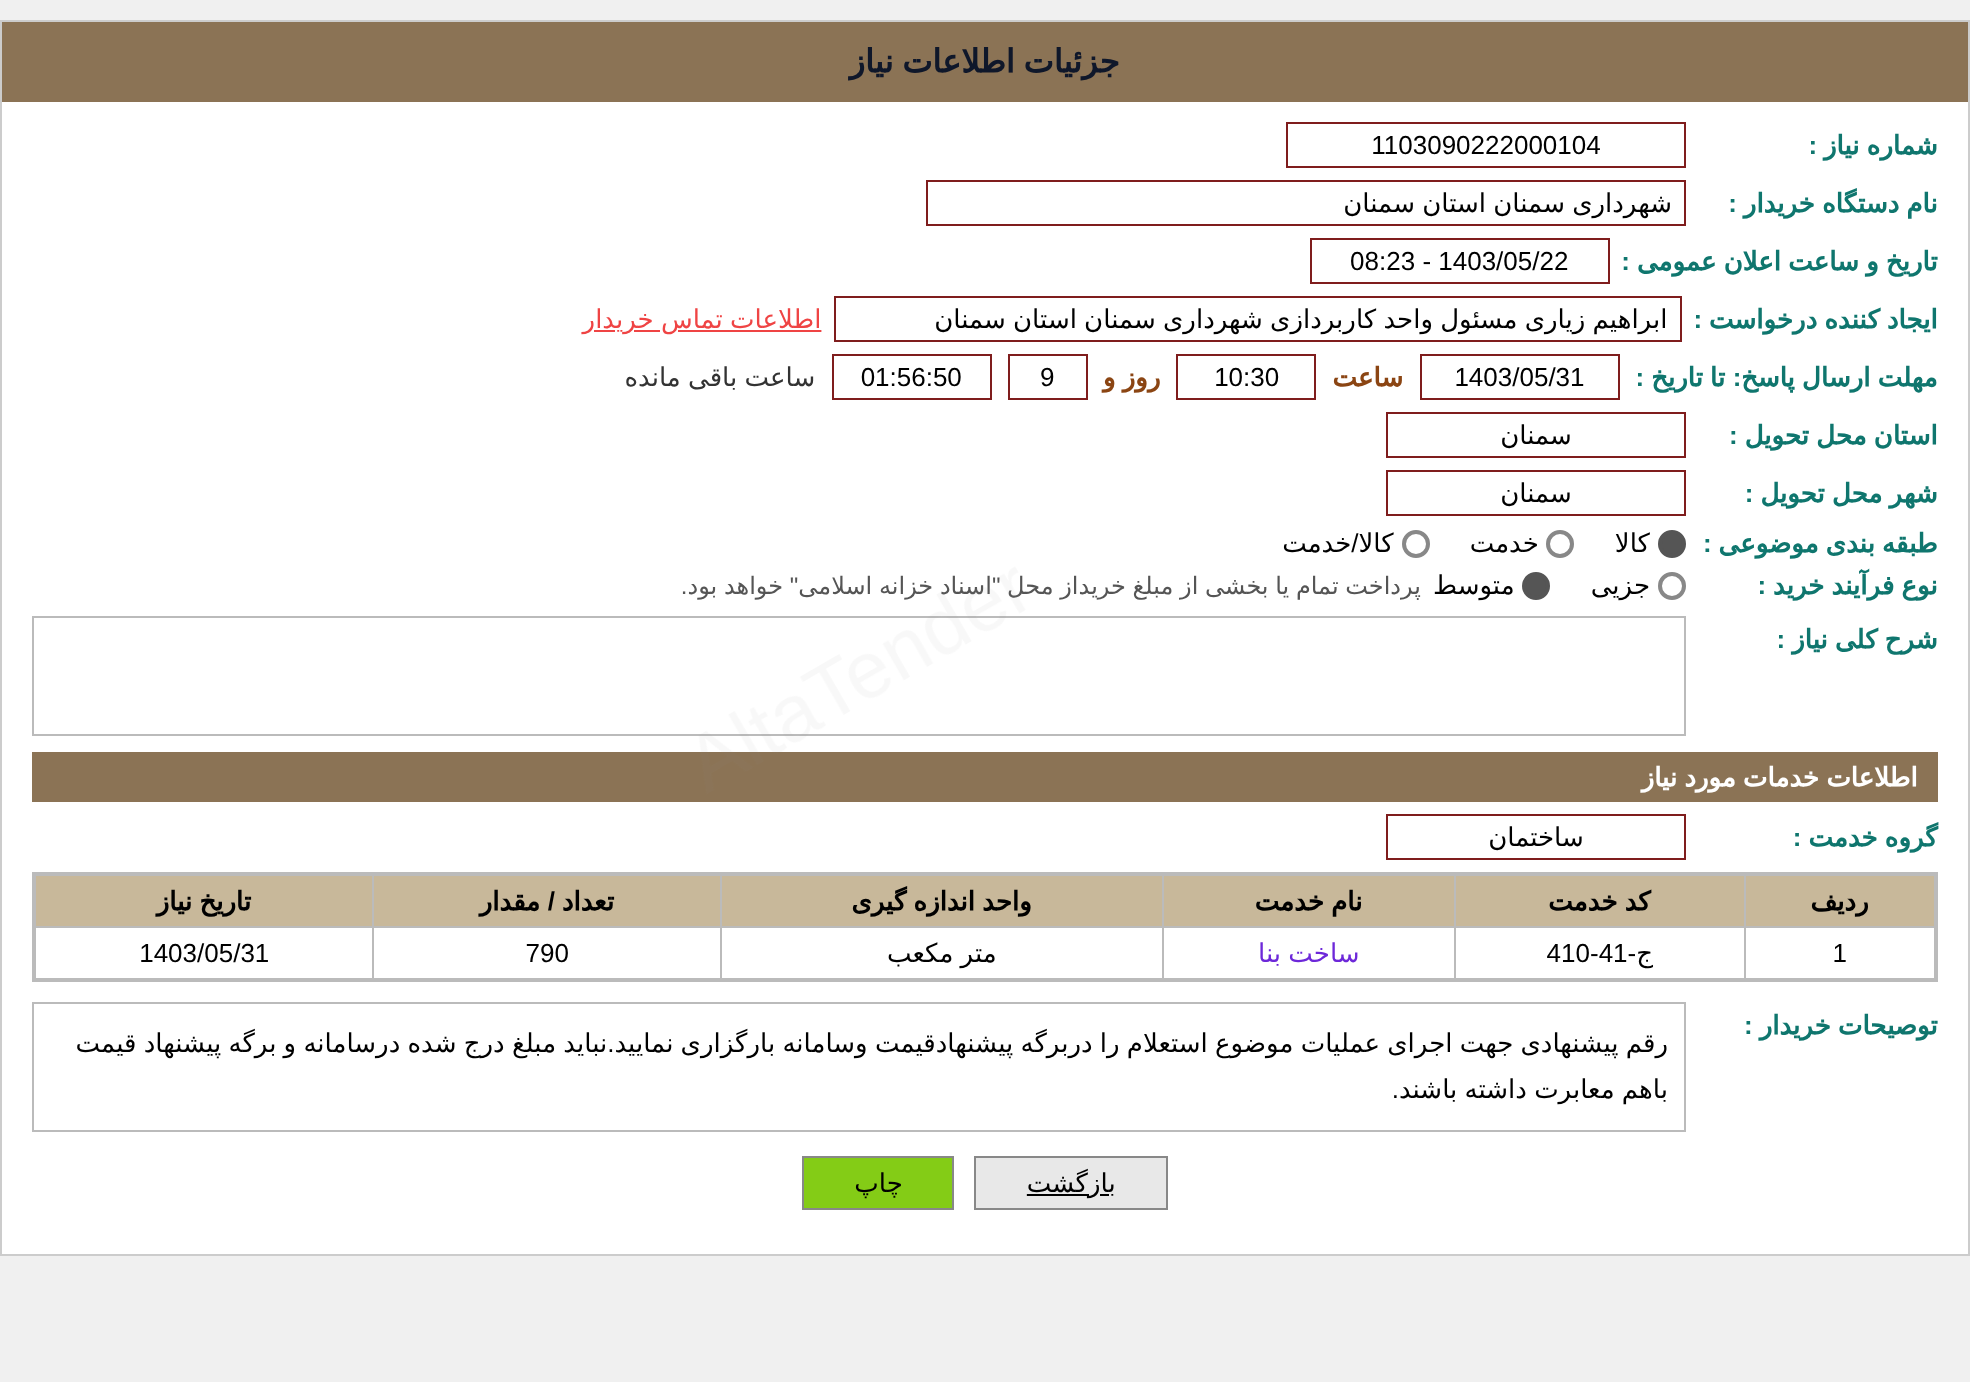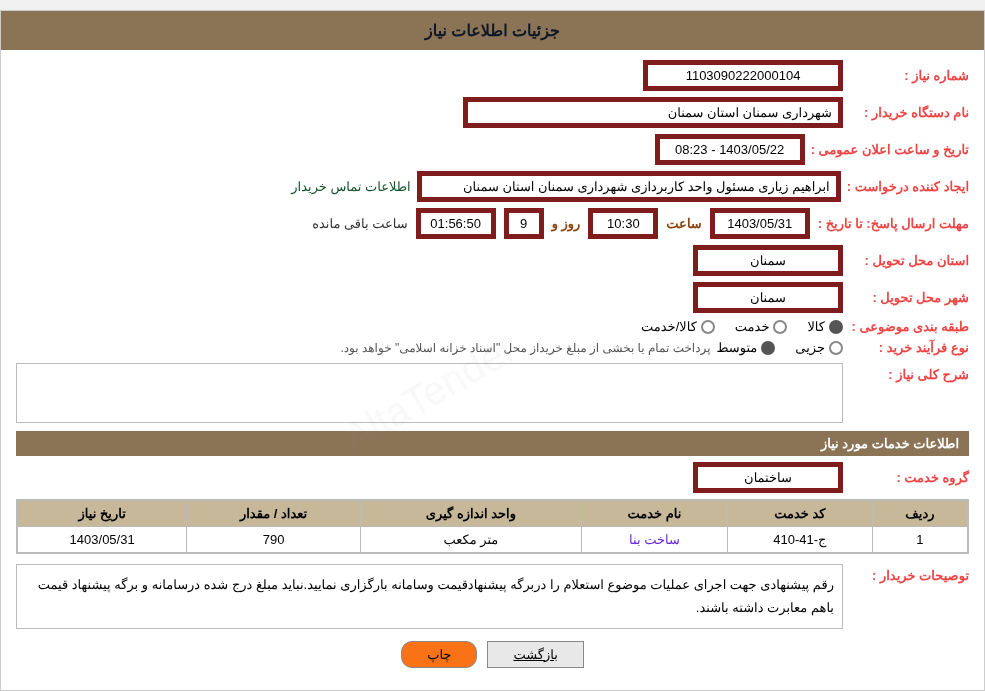--- a/index.html
+++ b/index.html
@@ -26,41 +26,42 @@
     .content {
       padding: 10px 15px;
     }
     .form-row {
       display: flex;
       align-items: center;
       margin-bottom: 6px;
       gap: 6px;
     }
     .label {
-      color: #ef4444;
+      color: #0f766e;
       font-weight: bold;
       white-space: nowrap;
       min-width: 120px;
       text-align: right;
     }
     .input-box {
-      border: 5px solid #7f1d1d;
+      border: 1px solid #7f1d1d;
       background: #fff;
       padding: 3px 6px;
       min-height: 22px;
       display: inline-block;
     }
     .input-wide { width: 200px; }
     .input-medium { width: 150px; }
     .input-xl { width: 380px; }
     .input-sm { width: 100px; }
     .input-xs { width: 70px; }
     .link-text {
-      color: #14532d;
+      color: #ef4444;
       cursor: pointer;
+      text-decoration: underline;
     }
     .radio-group {
       display: flex;
       gap: 20px;
       align-items: center;
     }
     .radio-item {
       display: flex;
       align-items: center;
       gap: 4px;
@@ -129,22 +130,21 @@
       margin: 12px 0;
     }
     .btn {
       padding: 5px 25px;
       border: 1px solid #888;
       cursor: pointer;
       font-size: 13px;
       font-family: Tahoma, Arial, sans-serif;
     }
     .btn-print {
-      background: #f97316;
-      border-radius: 11px;
+      background: #84cc16;
     }
     .btn-back {
       background: #e8e8e8;
       text-decoration: underline;
     }
     .inline-label {
       color: #8B4513;
       font-weight: bold;
     }
     .spacer { flex: 1; }

